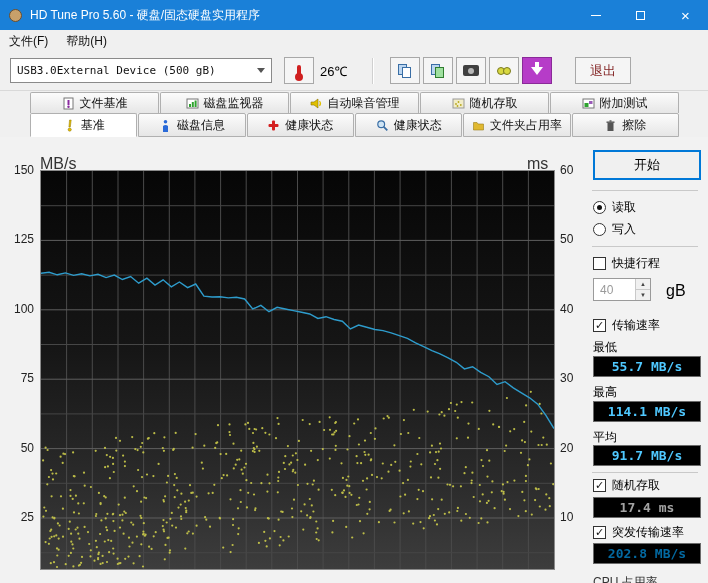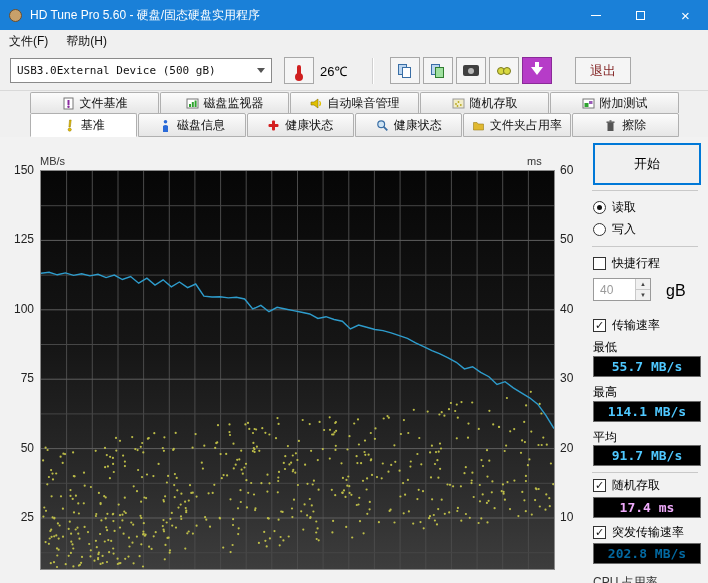--- a/index.html
+++ b/index.html
@@ -55,49 +55,49 @@
   .tabs1{position:absolute;left:30px;top:92px;width:650px;height:21px;display:flex;}
   .tabs2{position:absolute;left:30px;top:113px;width:650px;height:24px;display:flex;}
   .tab{flex:1;display:flex;align-items:center;justify-content:center;gap:5px;font-size:12px;color:#111;
        background:linear-gradient(#fcfcfc,#e6e6e6);border:1px solid #b0b0b0;border-bottom:none;
        border-radius:2px 2px 0 0;margin-right:1px;overflow:hidden;white-space:nowrap;}
   .tabs2 .tab{border-bottom:1px solid #b0b0b0;}
   .tabs2 .tab.active{background:#fff;border-bottom:1px solid #fff;}
   .tab svg{flex:none;}
   
   .main{position:absolute;left:0;top:137px;width:708px;height:446px;background:#f2f2f2;overflow:hidden;}
-  .axis-unit{position:absolute;top:18px;font-size:11px;color:#333;}
+  .axis-unit{position:absolute;top:18px;font-size:16px;color:#333;}
   .plot{position:absolute;left:40px;top:33px;width:515px;height:400px;border:1px solid #8a8a8a;}
   .ytick{position:absolute;font-size:12px;color:#222;}
   .ytick.left{width:30px;left:4px;text-align:right;}
   .ytick.right{left:560px;text-align:left;}
   
   .panel{position:absolute;left:588px;top:0;width:120px;height:446px;font-size:12px;color:#000;}
-  .start-btn{position:absolute;left:5px;top:6px;width:108px;height:42px;background:#f0f0f0;
+  .start-btn{position:absolute;left:5px;top:13px;width:108px;height:30px;background:#f0f0f0;
              border:2px solid #0078d7;font-size:13px;display:flex;align-items:center;justify-content:center;}
   .psep{position:absolute;left:4px;width:106px;height:0;border-top:1px solid #c9c9c9;}
   .ctl-row{position:absolute;left:5px;display:flex;align-items:center;gap:6px;height:15px;}
   .radio{width:13px;height:13px;border-radius:50%;border:1px solid #333;background:#fff;flex:none;
          display:flex;align-items:center;justify-content:center;}
   .radio.sel::after{content:"";width:5px;height:5px;border-radius:50%;background:#111;}
   .cbx{width:13px;height:13px;border:1px solid #333;background:#fff;flex:none;font-size:11px;
        line-height:11px;text-align:center;color:#111;}
   .spin{position:absolute;left:5px;top:141px;width:58px;height:23px;border:1px solid #9a9a9a;background:#fff;
         display:flex;}
   .spin-val{flex:1;display:flex;align-items:center;padding-left:6px;color:#9a9a9a;font-size:12px;}
   .spin-btns{width:15px;display:flex;flex-direction:column;border-left:1px solid #c9c9c9;}
   .spin-b{flex:1;display:flex;align-items:center;justify-content:center;font-size:6px;color:#444;background:#f0f0f0;}
   .spin-b+.spin-b{border-top:1px solid #c9c9c9;}
   .unit-label{position:absolute;left:78px;top:145px;font-size:16px;}
   .stat-label{position:absolute;left:5px;font-size:12px;}
   .lcd{position:absolute;left:5px;width:108px;height:21px;background:#000;border:1px solid #6a6a6a;
        font-family:"DejaVu Sans Mono",monospace;font-weight:bold;font-size:13px;
        display:flex;align-items:center;justify-content:center;}
   .lcd.cyan{color:#4fc8ff;}
-  .lcd.yellow{color:#f0abfc;}
+  .lcd.yellow{color:#a3a3a3;}
   .lcd.white{color:#0369a1;}
   .partial-label{position:absolute;left:5px;top:437px;font-size:12px;color:#333;}
 </style>
 </head>
 <body>
 
 <div class="app">
 
   <div class="titlebar">
     <div class="app-icon"></div>

